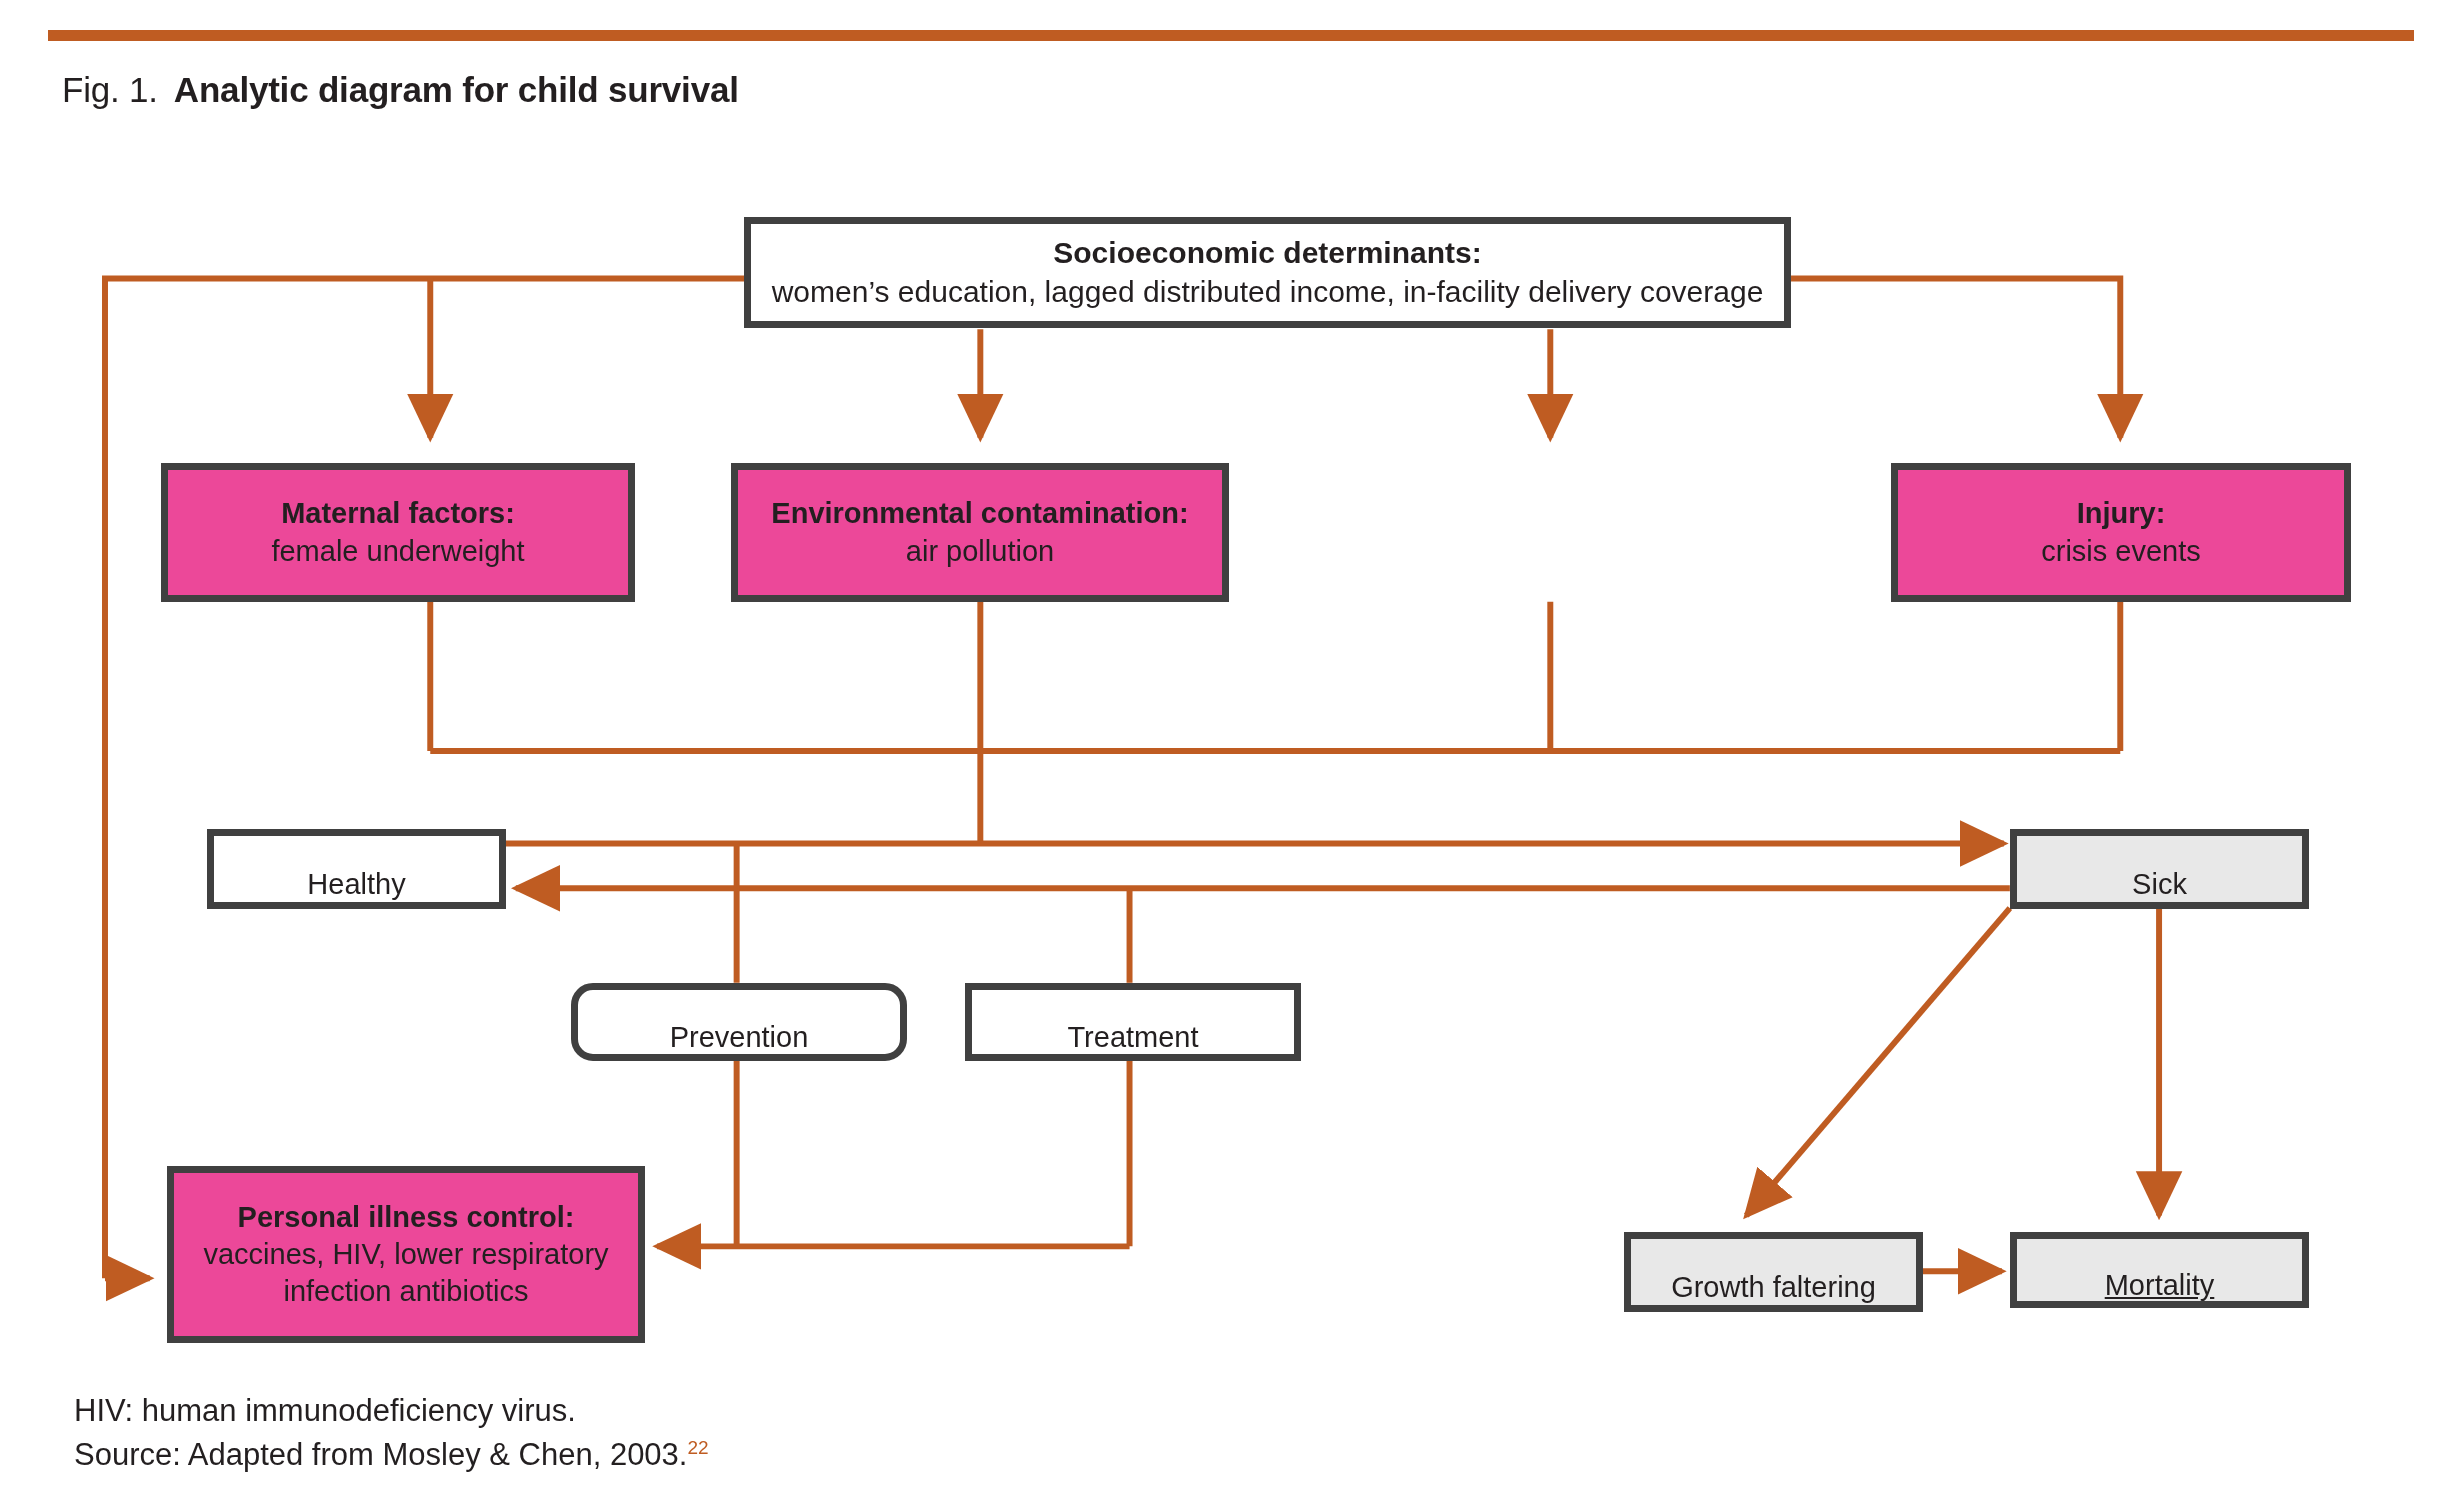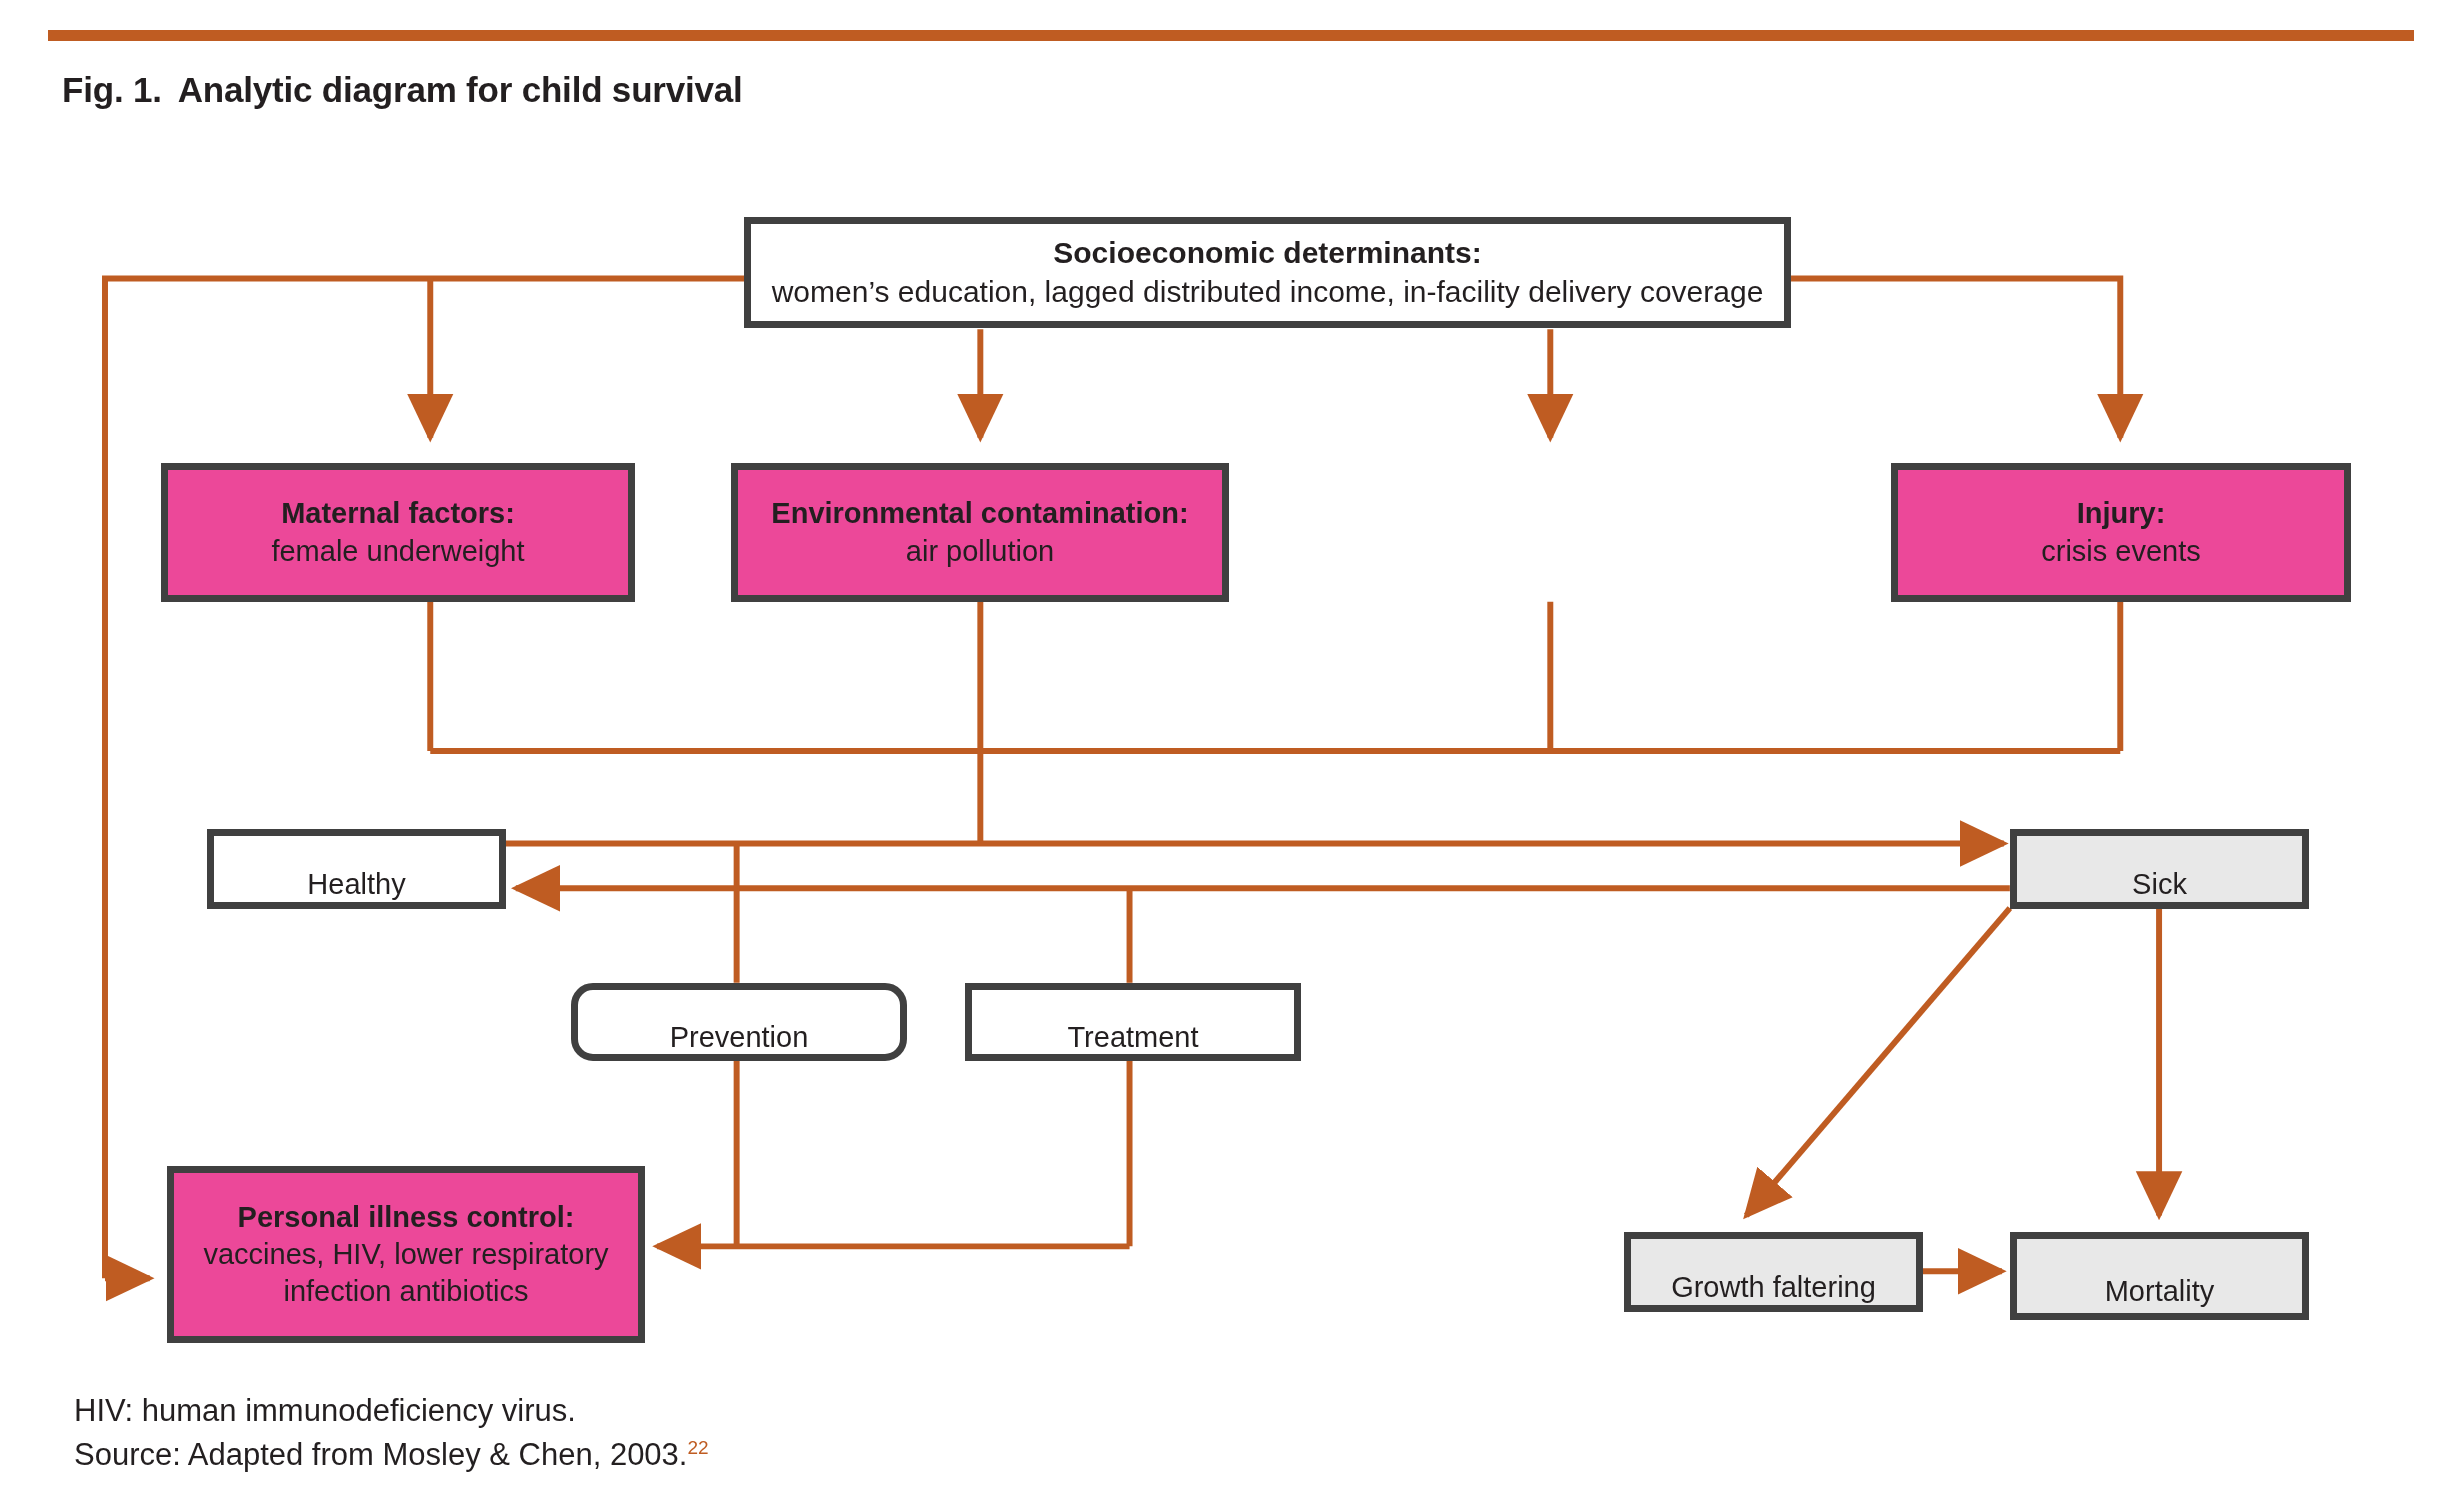--- a/index.html
+++ b/index.html
@@ -31,21 +31,21 @@
   .fig-caption {
     position: absolute;
     left: 62px;
     top: 70px;
     font-size: 35px;
     color: #231f20;
     white-space: nowrap;
     letter-spacing: -0.2px;
   }
   .fig-caption .fig-label {
-    font-weight: 700;
+    font-weight: 400;
     margin-top: 44px;
   }
   .fig-caption .fig-title {
     font-weight: bold;
     margin-left: 16px;
   }
   svg#wires {
     position: absolute;
     left: 0;
     top: 0;
@@ -98,21 +98,21 @@
   #box-sick      { left: 2010px; top: 829px;  width: 299px; height: 80px; }
 
   #box-prevention { left: 571px;  top: 983px; width: 336px; height: 78px; border-radius: 22px; }
   #box-treatment  { left: 965px;  top: 983px; width: 336px; height: 78px; }
 
   #box-pic { left: 167px; top: 1166px; width: 478px; height: 177px; }
   #box-pic .ttl { font-size: 29px; }
   #box-pic .sub { font-size: 29px; white-space: nowrap; }
 
   #box-growth { left: 1624px; top: 1232px; width: 299px; height: 80px; }
-  #box-mortality { left: 2010px; top: 1232px; width: 299px; height: 88px; }
+  #box-mortality { left: 2010px; top: 1232px; width: 299px; height: 76px; text-decoration: underline; }
 
   .footnote {
     position: absolute;
     left: 74px;
     top: 1389px;
     font-size: 31px;
     color: #231f20;
     line-height: 1.42;
   }
   .footnote sup {

